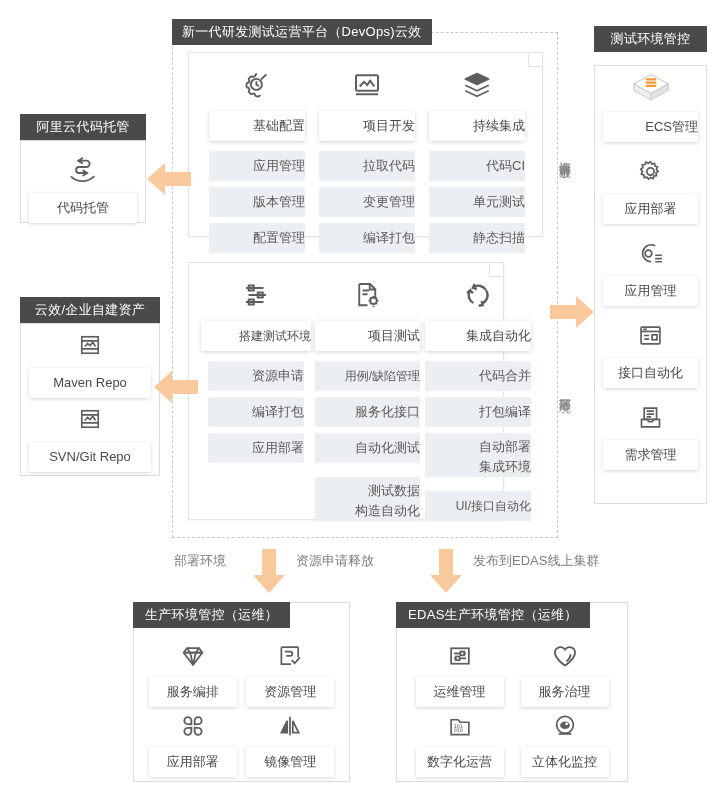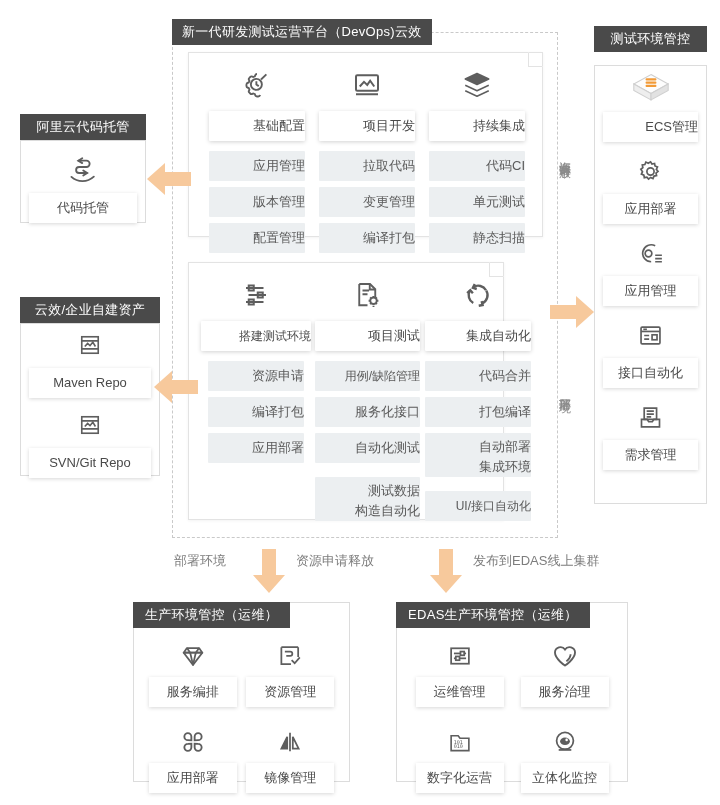--- a/index.html
+++ b/index.html
@@ -102,21 +102,21 @@
   
   .grid2{
     position:absolute;left:0;top:26px;right:0;bottom:0;
     display:grid;grid-template-columns:1fr 1fr;grid-template-rows:1fr 1fr;
     align-items:center;justify-items:center;
     padding:8px 10px 10px 10px;box-sizing:border-box;
   }
   .g-item{text-align:center;width:100%;}
   .g-icon{height:38px;display:flex;align-items:center;justify-content:center;}
   .g-label{
-    display:block;margin:2px auto 16px auto;
+    display:block;margin:2px auto 0 auto;
     width:88px;height:30px;line-height:30px;
     background:#ffffff;box-shadow:0 1px 4px rgba(0,0,0,.16);
     font-size:13px;color:#4a4a4a;white-space:nowrap;
   }
 
   
   .arrow{position:absolute;}
   .vtext{
     position:absolute;
     writing-mode:vertical-rl;
@@ -261,21 +261,21 @@
   <div class="sb-item" style="">
     <div class="sb-icon">
       <svg width="26" height="26" viewBox="0 0 24 24" fill="none" stroke="#5e5e5e" stroke-width="1.5">
         <rect x="4.4" y="4.4" width="15.2" height="15.2"></rect>
         <path d="M4.4 8.2h15.2M4.4 15.6h15.2"></path>
         <path d="M7.2 13.4l2.6-2.8 2.2 2 2.6-3.2 2.4 4"></path>
       </svg>
     </div>
     <span class="sb-label">Maven Repo</span>
   </div>
-  <div class="sb-item" style="padding-top:6px;">
+  <div class="sb-item" style="padding-top:0;">
     <div class="sb-icon">
       <svg width="26" height="26" viewBox="0 0 24 24" fill="none" stroke="#5e5e5e" stroke-width="1.5">
         <rect x="4.4" y="4.4" width="15.2" height="15.2"></rect>
         <path d="M4.4 8.2h15.2M4.4 15.6h15.2"></path>
         <path d="M7.2 13.4l2.6-2.8 2.2 2 2.6-3.2 2.4 4"></path>
       </svg>
     </div>
     <span class="sb-label">SVN/Git Repo</span>
   </div>
 </div>

